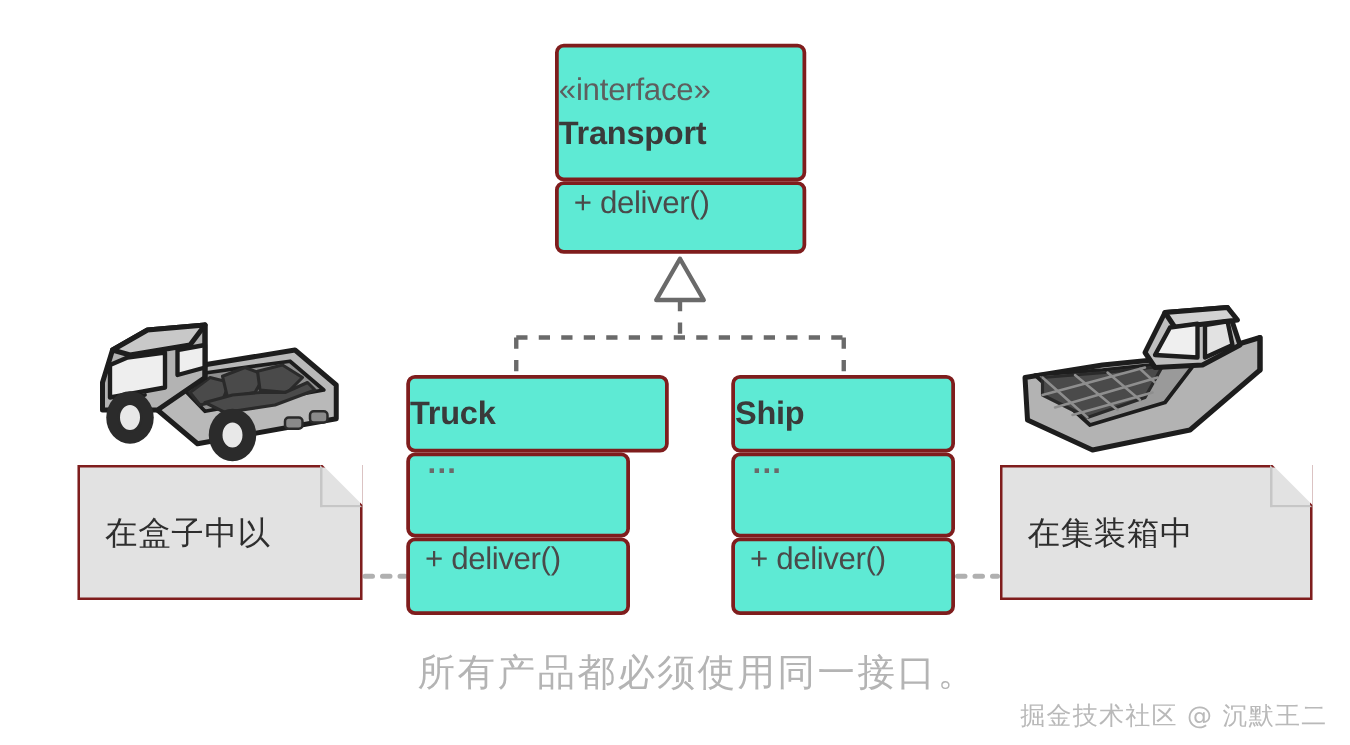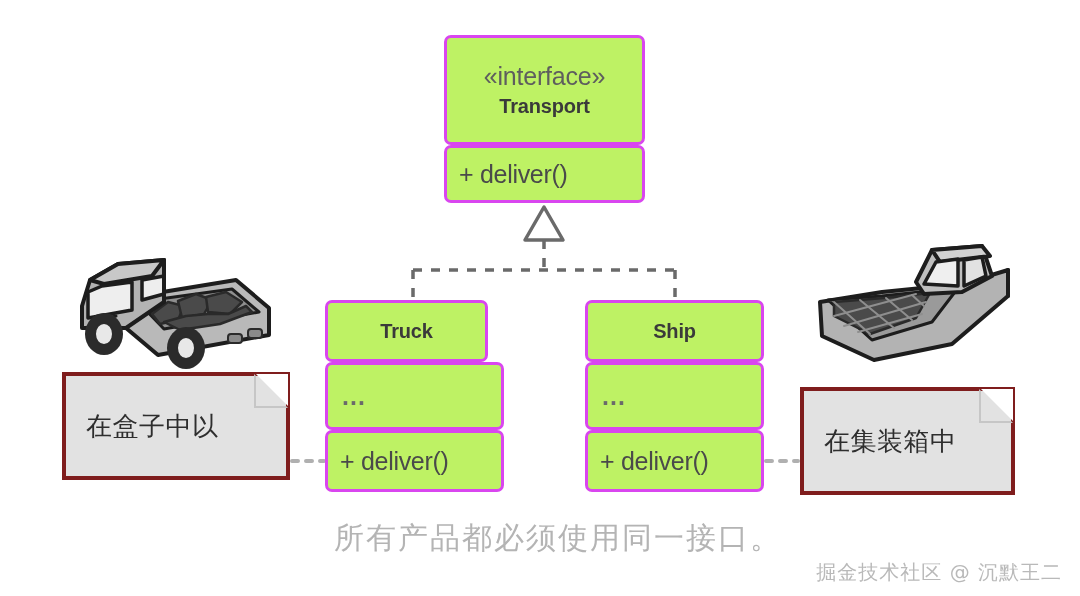--- a/index.html
+++ b/index.html
@@ -23,45 +23,45 @@
     height: 596px;
   }
 
   
   .uml-box {
     position: absolute;
     box-sizing: border-box;
   }
   .uml-cell {
     box-sizing: border-box;
-    background: #bef264;
-    border: 3px solid #d946ef;
+    background: #5eead4;
+    border: 3px solid #7f1d1d;
     border-radius: 7px;
     display: flex;
-    align-items: center;
+    align-items: flex-start;
     color: #3d3d3d;
   }
   .uml-cell.center {
     justify-content: center;
     text-align: center;
     flex-direction: column;
   }
   .uml-cell.left {
     justify-content: flex-start;
   }
 
   .stereotype {
     font-size: 25px;
     font-weight: 400;
     color: #5e5e5e;
     line-height: 1.15;
     letter-spacing: -0.2px;
   }
   .classname {
-    font-size: 20px;
+    font-size: 26px;
     font-weight: 700;
     color: #3a3a3a;
     line-height: 1.2;
     letter-spacing: -0.2px;
   }
   .member {
     font-size: 25px;
     font-weight: 400;
     color: #4a4a4a;
     padding-left: 12px;
@@ -83,35 +83,35 @@
     width: 201px; height: 110px;
     gap: 4px;
   }
   #iface-ops {
     position: absolute;
     left: 444px; top: 145px;
     width: 201px; height: 58px;
   }
 
   
-  #truck-header { position: absolute; left: 325px; top: 300px; width: 163px; height: 62px; }
+  #truck-header { position: absolute; left: 325px; top: 300px; width: 210px; height: 62px; }
   #truck-attrs  { position: absolute; left: 325px; top: 362px; width: 179px; height: 68px; }
   #truck-ops    { position: absolute; left: 325px; top: 430px; width: 179px; height: 62px; }
 
   
   #ship-header { position: absolute; left: 585px; top: 300px; width: 179px; height: 62px; }
   #ship-attrs  { position: absolute; left: 585px; top: 362px; width: 179px; height: 68px; }
   #ship-ops    { position: absolute; left: 585px; top: 430px; width: 179px; height: 62px; }
 
   
   .note {
     position: absolute;
     box-sizing: border-box;
     background: #e2e2e2;
-    border: 4px solid #7f1d1d;
+    border: 2px solid #7f1d1d;
     display: flex;
     flex-direction: column;
     justify-content: center;
     padding: 6px 0 6px 20px;
     color: #2e2e2e;
     font-size: 26px;
     line-height: 1.55;
     letter-spacing: 0.5px;
   }
   .note .fold-tri {
@@ -126,21 +126,21 @@
     top: -2px; right: -2px;
     width: 34px; height: 34px;
     border-left: 2px solid #c6c6c6;
     border-bottom: 2px solid #c6c6c6;
     transform: rotate(0deg);
     clip-path: polygon(0 0, 100% 100%, 0 100%);
     box-sizing: border-box;
   }
 
   #note-left  { left: 62px;  top: 372px; width: 228px; height: 108px; }
-  #note-right { left: 800px; top: 387px; width: 215px; height: 108px; }
+  #note-right { left: 800px; top: 372px; width: 250px; height: 108px; }
 
   .note-line { white-space: nowrap; }
 
   
   #caption {
     position: absolute;
     left: 0; top: 518px;
     width: 1080px;
     text-align: center;
     font-size: 30px;

